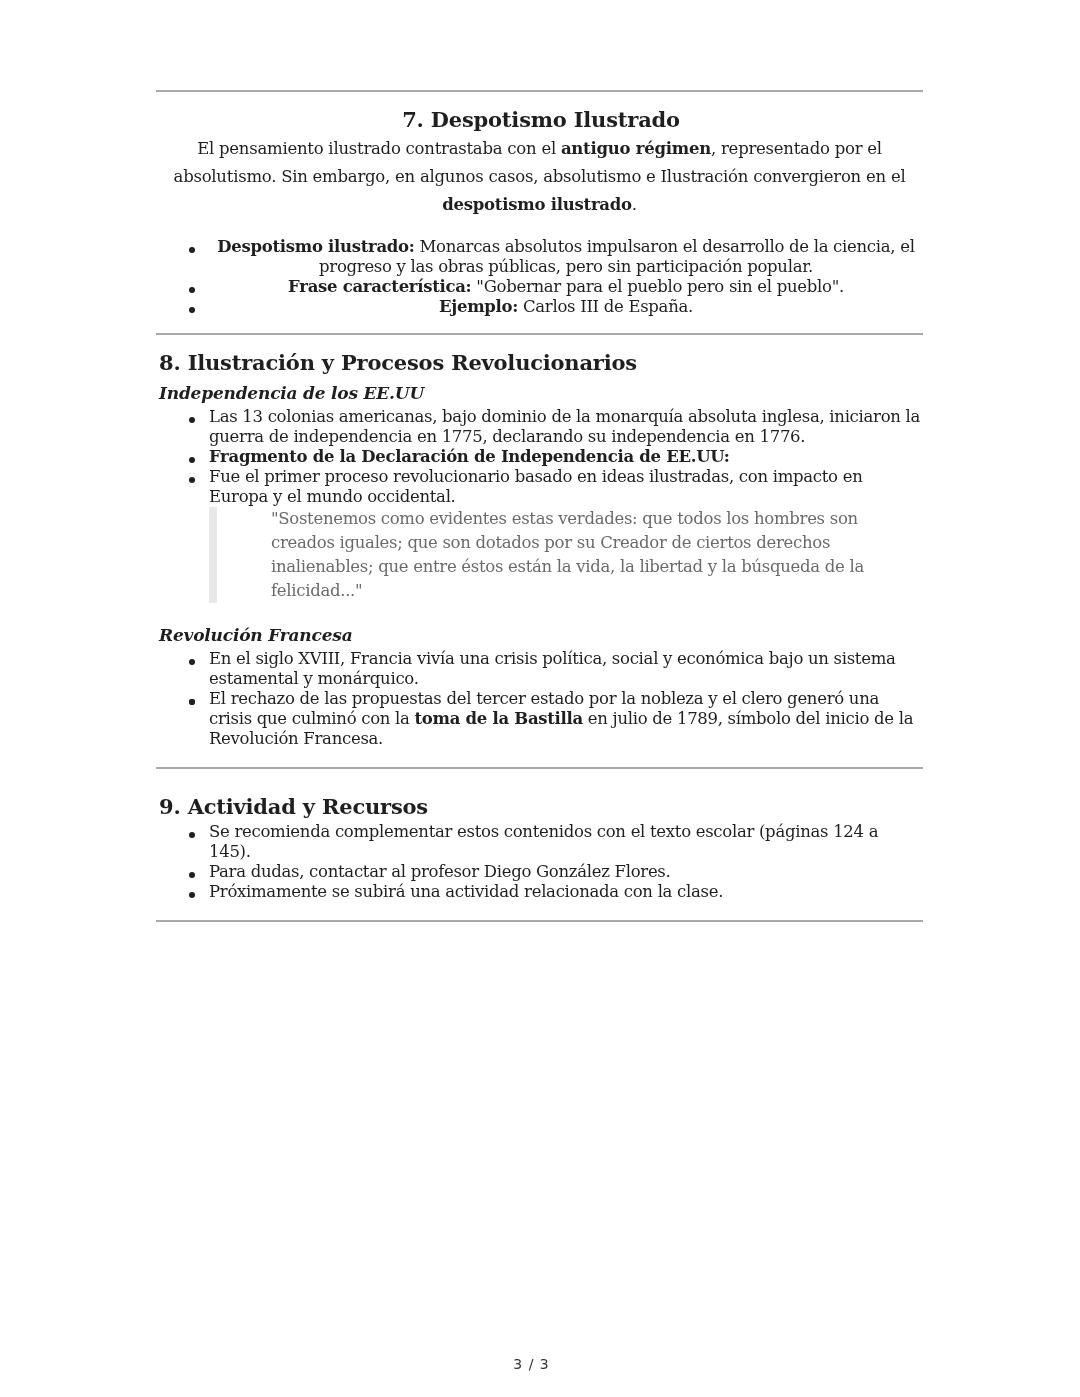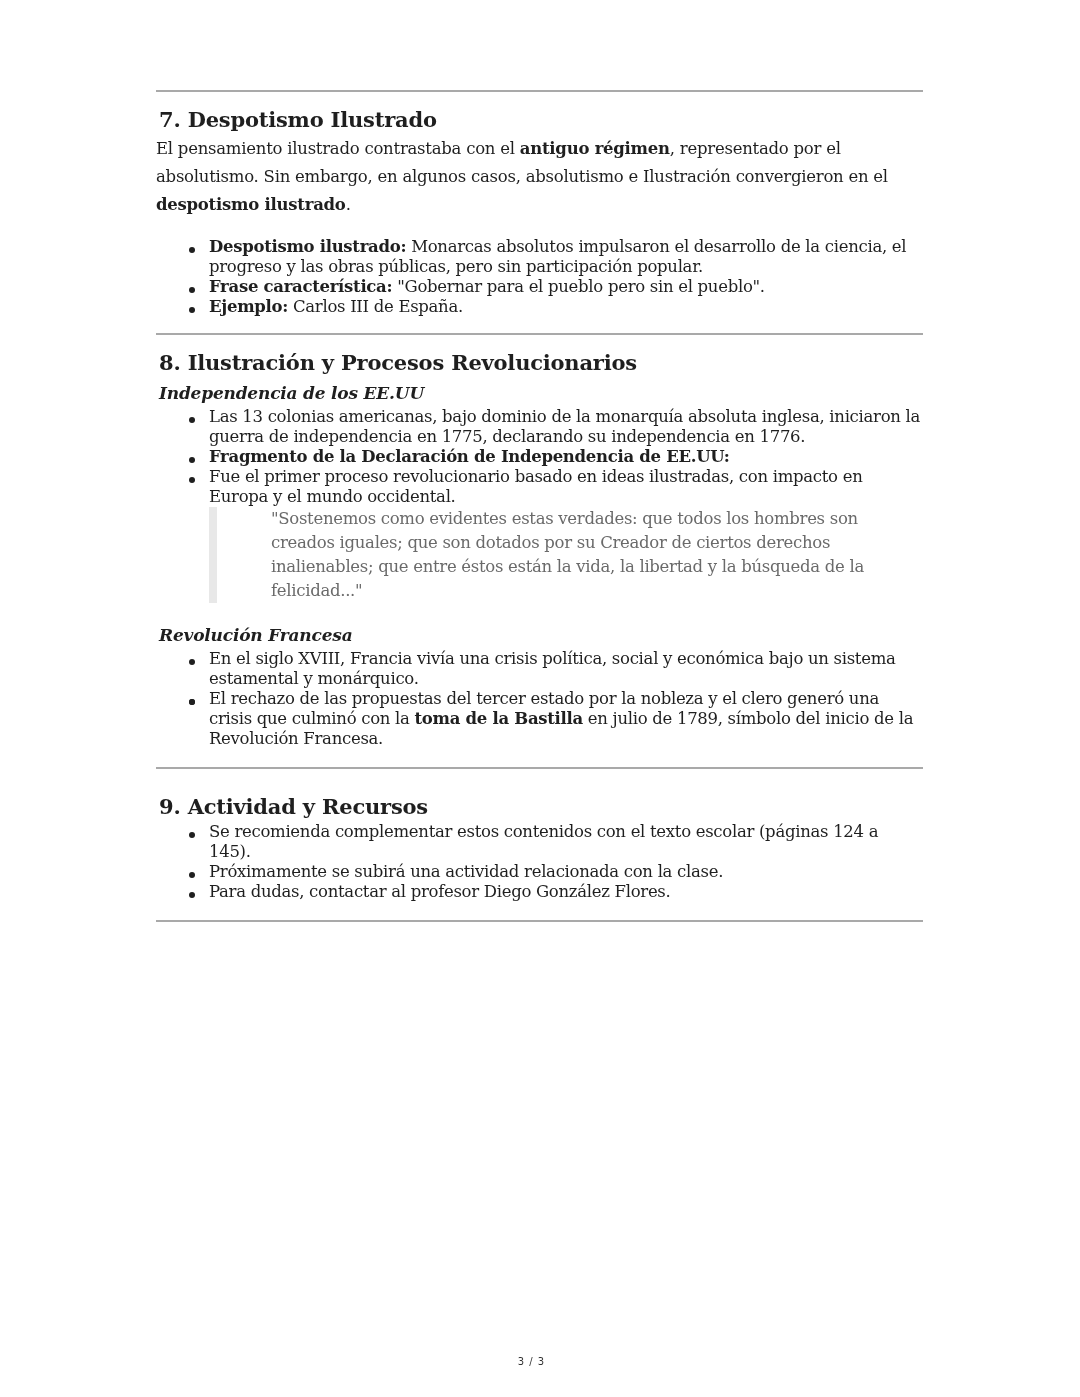--- a/index.html
+++ b/index.html
@@ -81,33 +81,33 @@
       line-height: 24px;
       letter-spacing: -0.3px;
     }
     .footer {
       position: absolute;
       top: 1356px;
       left: 0;
       width: 1063px;
       text-align: center;
       font-family: "DejaVu Sans", "Liberation Sans", sans-serif;
-      font-size: 10px;
+      font-size: 14px;
       color: #333;
       letter-spacing: 1px;
     }
   </style>
 </head>
 <body>
 
 <div class="page">
 
   <hr class="rule">
 
-  <section style="margin-top:14px;">
+  <section style="margin-top:14px;text-align:center;">
     <h2>7. Despotismo Ilustrado</h2>
     <p class="para" style="margin-top:1px;">
       <span>El pensamiento ilustrado contrastaba con el </span><b>antiguo régimen</b><span>, representado por el absolutismo. Sin embargo, en algunos casos, absolutismo e Ilustración convergieron en el </span><b>despotismo ilustrado</b><span>.</span>
     </p>
     <ul class="blist" style="margin-top:18px;">
       <li>
         <span class="bullet"></span>
         <b>Despotismo ilustrado:</b><span> Monarcas absolutos impulsaron el desarrollo de la ciencia, el progreso y las obras públicas, pero sin participación popular.</span>
       </li>
       <li>
@@ -163,25 +163,25 @@
 
   <section style="margin-top:24px;">
     <h2>9. Actividad y Recursos</h2>
     <ul class="blist" style="margin-top:1px;">
       <li>
         <span class="bullet"></span>
         <span>Se recomienda complementar estos contenidos con el texto escolar (páginas 124 a 145).</span>
       </li>
       <li>
         <span class="bullet"></span>
-        <span>Próximamente se subirá una actividad relacionada con la clase.</span>
+        <span>Para dudas, contactar al profesor Diego González Flores.</span>
       </li>
       <li>
         <span class="bullet"></span>
-        <span>Para dudas, contactar al profesor Diego González Flores.</span>
+        <span>Próximamente se subirá una actividad relacionada con la clase.</span>
       </li>
     </ul>
   </section>
 
   <hr class="rule" style="margin-top:18px;">
 </div>
 
 <div class="footer">3 / 3</div>
 
 </body></html>

